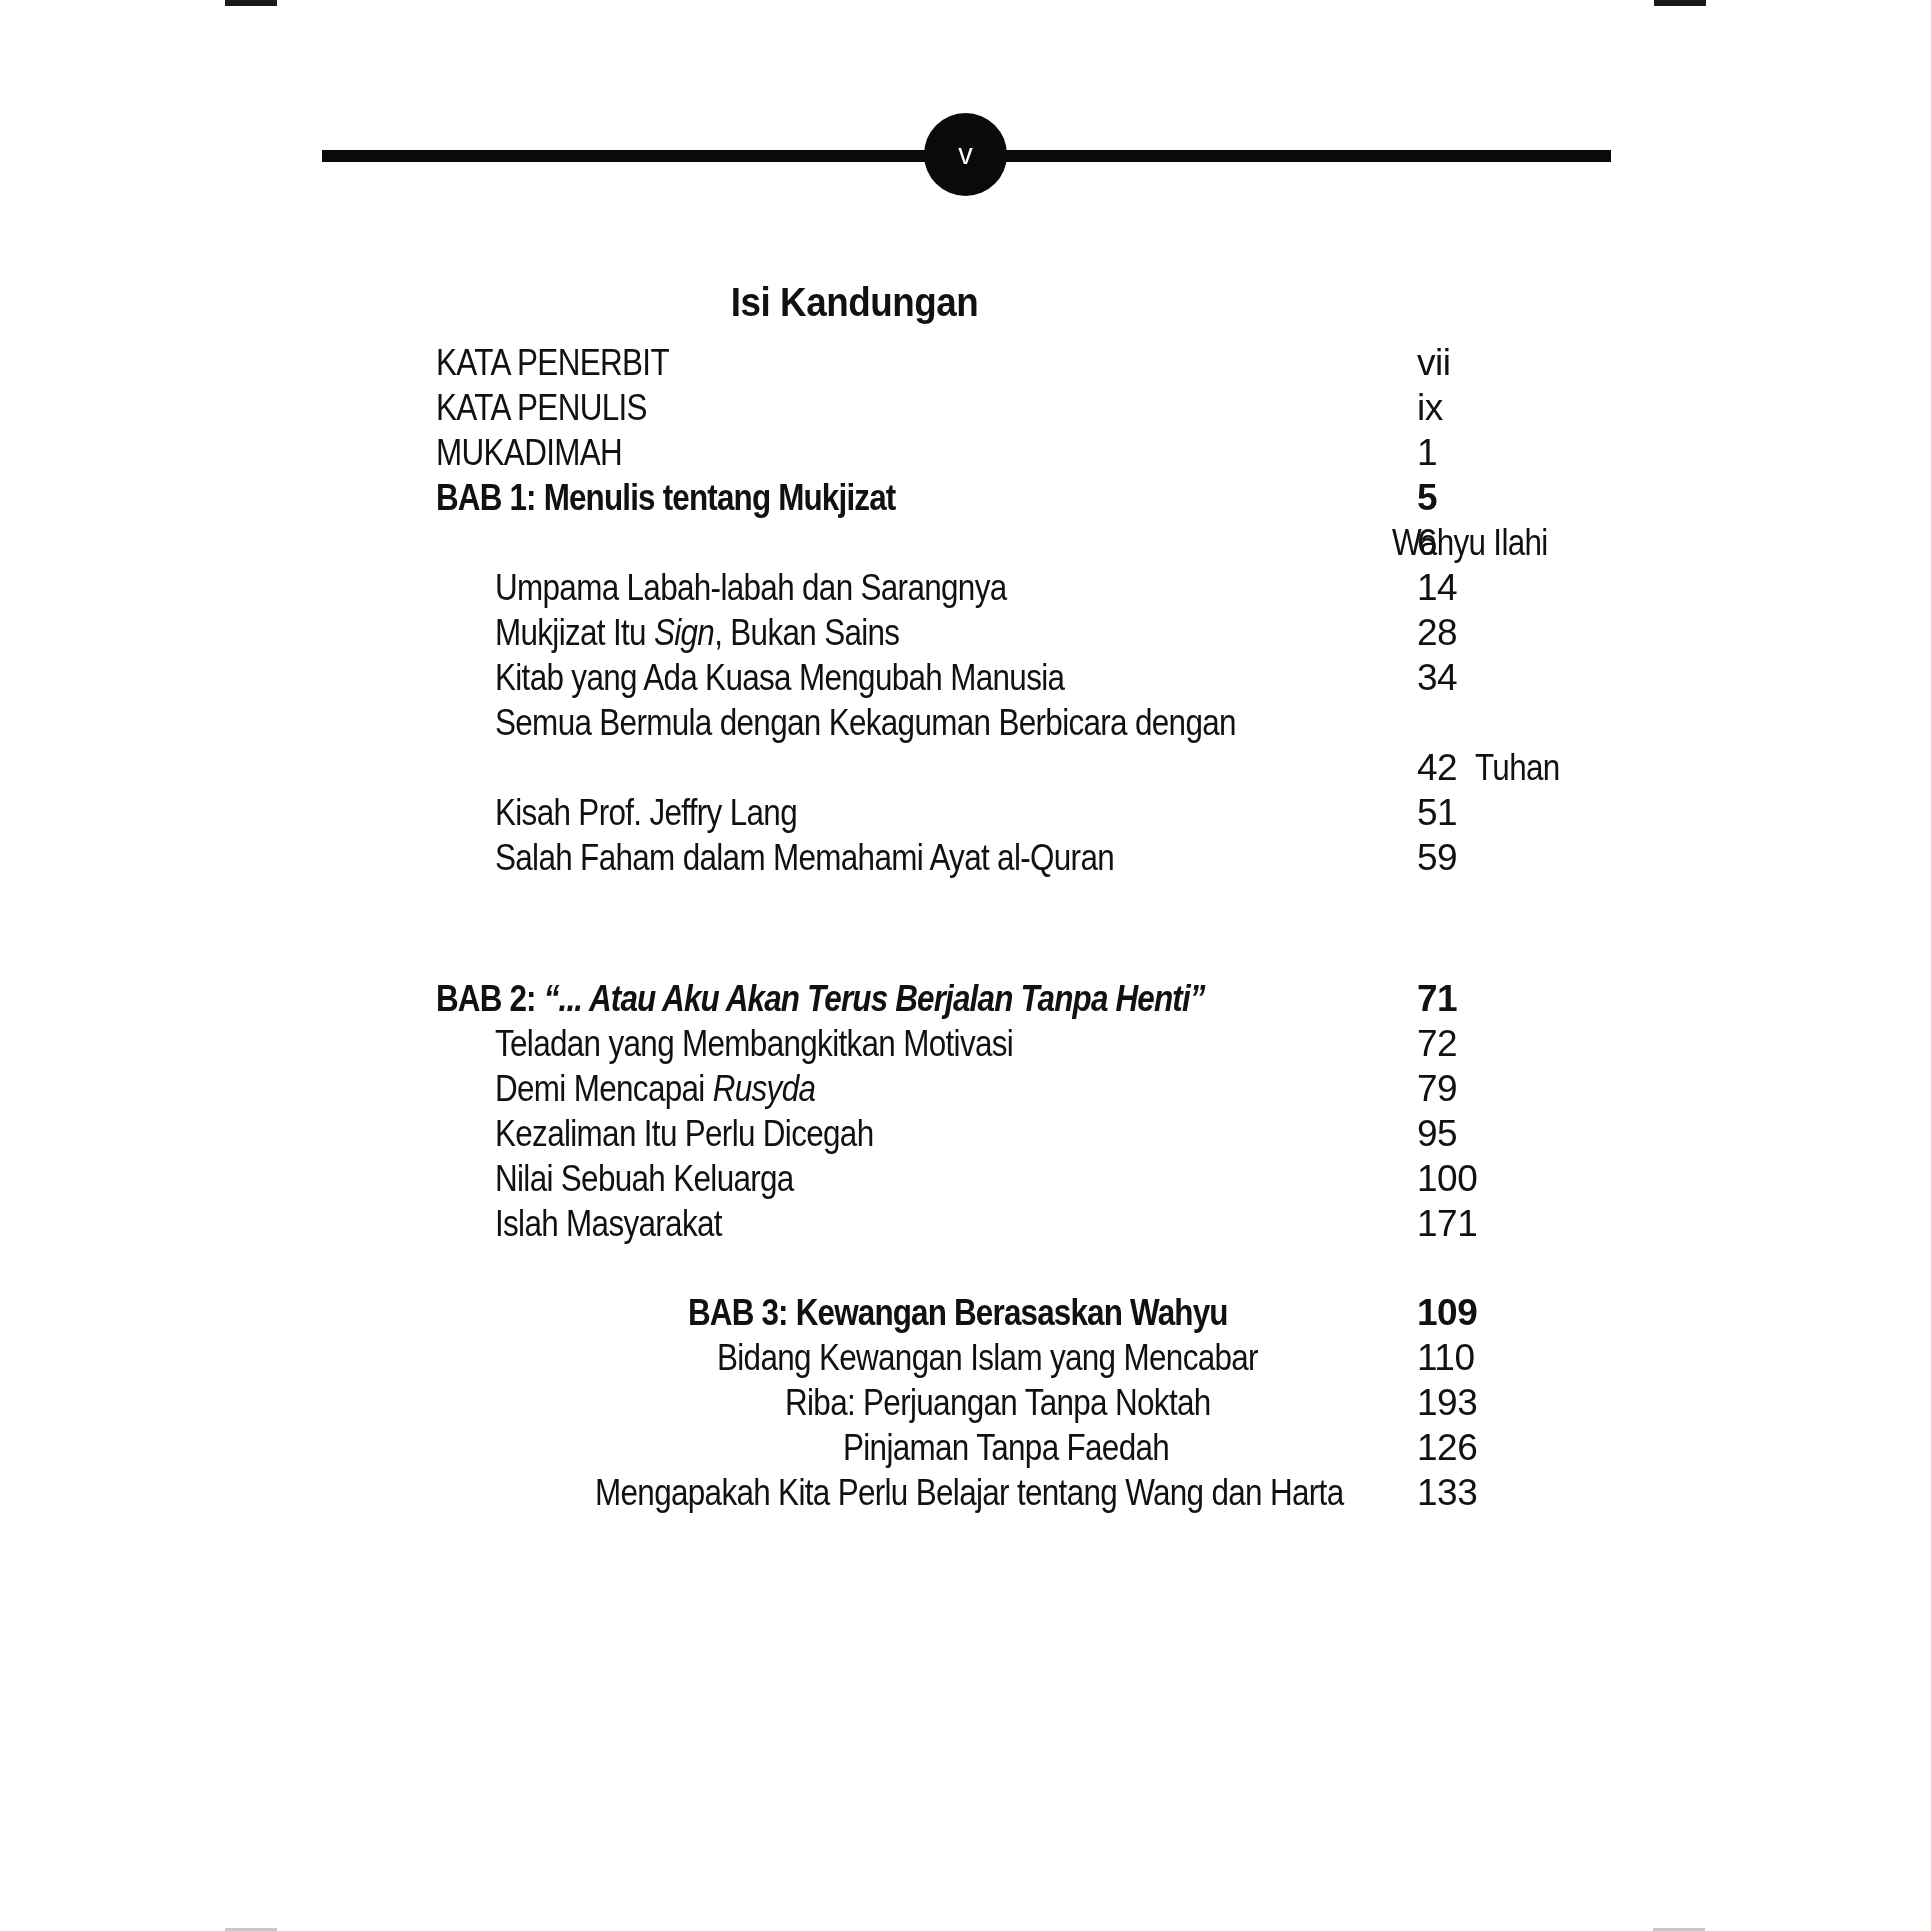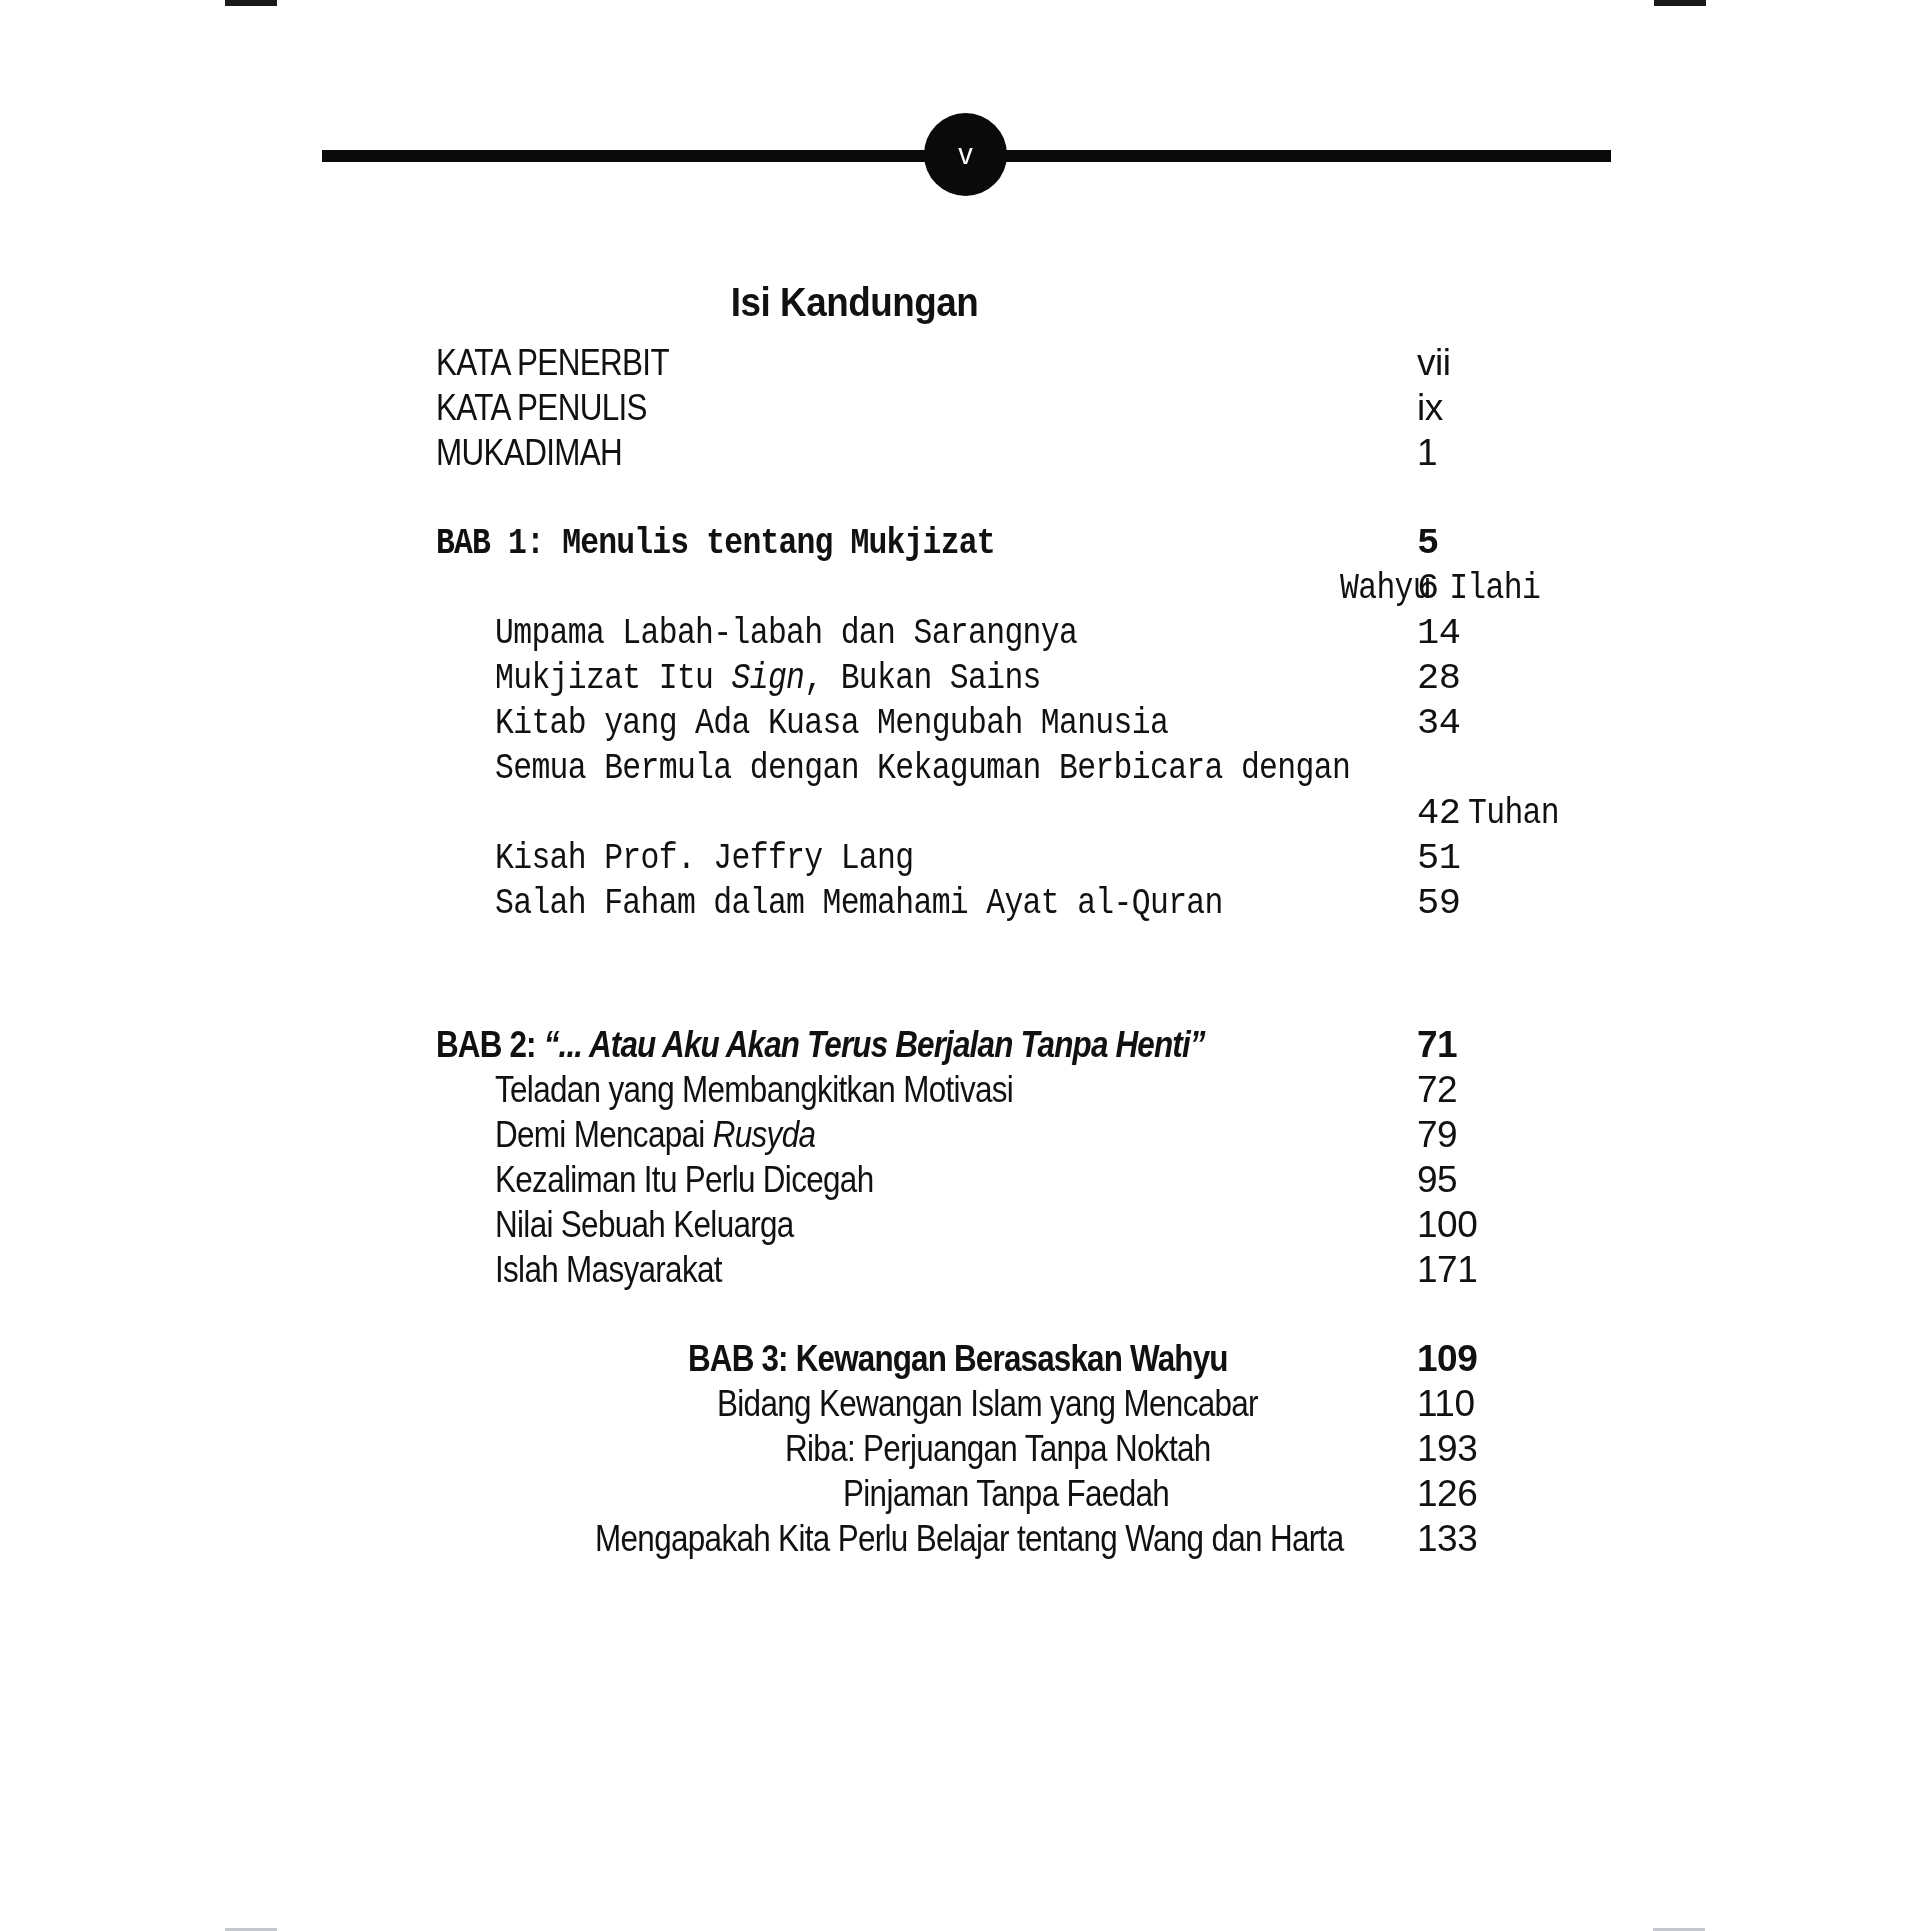--- a/index.html
+++ b/index.html
@@ -35,21 +35,21 @@
   .row{position:relative;height:45px;line-height:45px;white-space:nowrap;}
   .row .label{display:block;}
   .row .label-inner{display:inline-block;transform:scaleX(0.85);transform-origin:0 50%;white-space:nowrap;}
   .row .num{position:absolute;left:981px;top:0;letter-spacing:-0.5px;}
   .row.sub .label{padding-left:59px;}
   .row.subwrap .label{padding-left:81px;text-align:right;}
   .row.heading{font-weight:bold;letter-spacing:-1px;}
   .seg.b{font-weight:bold;}
   .seg.i{font-style:italic;}
 
-  .chapter:nth-of-type(1){margin-top:46px;font-family:Liberation Mono, monospace;}
+  .chapter:nth-of-type(1){}
   .chapter:nth-of-type(2){margin-top:96px;}
   .chapter:nth-of-type(3){margin-top:44px;text-align:center;}
 </style>
 </head>
 <body>
 
 <div class="edge tl"></div>
 <div class="edge tr"></div>
 <div class="edge bl"></div>
 <div class="edge br"></div>

